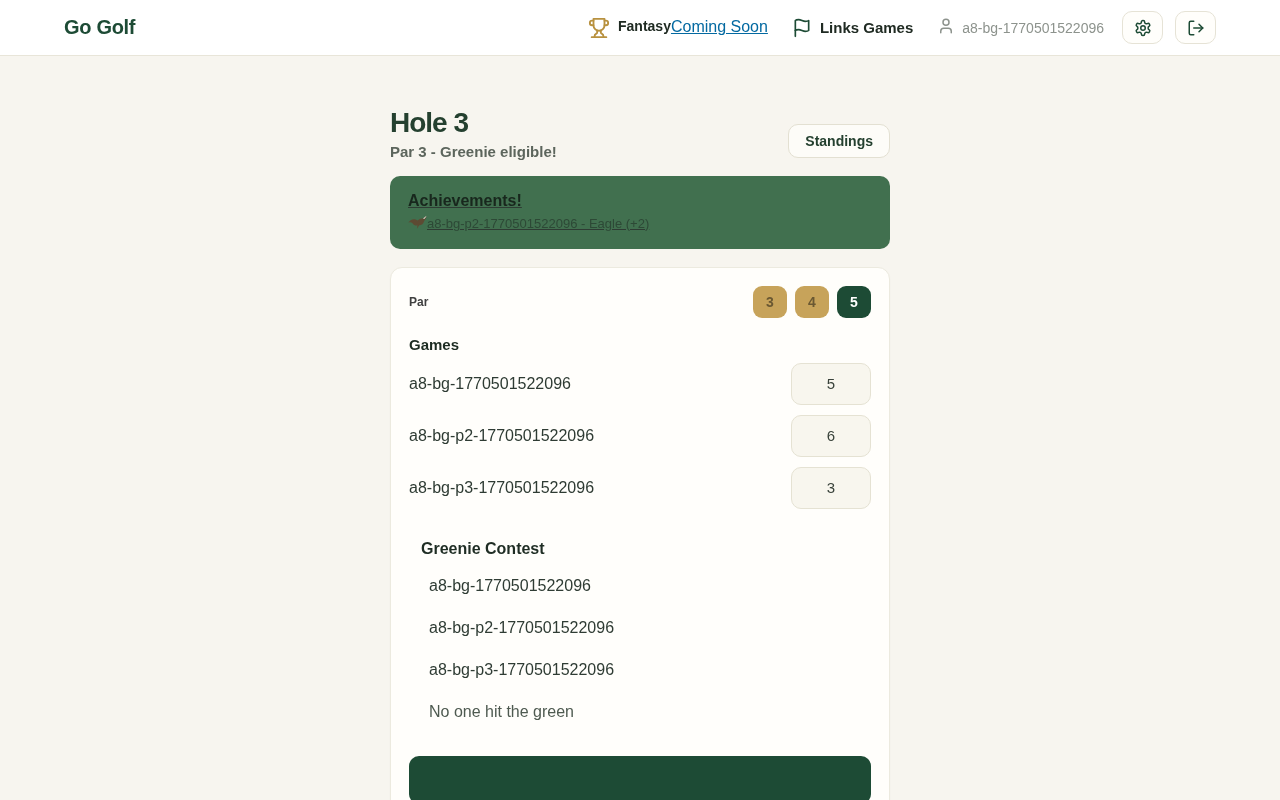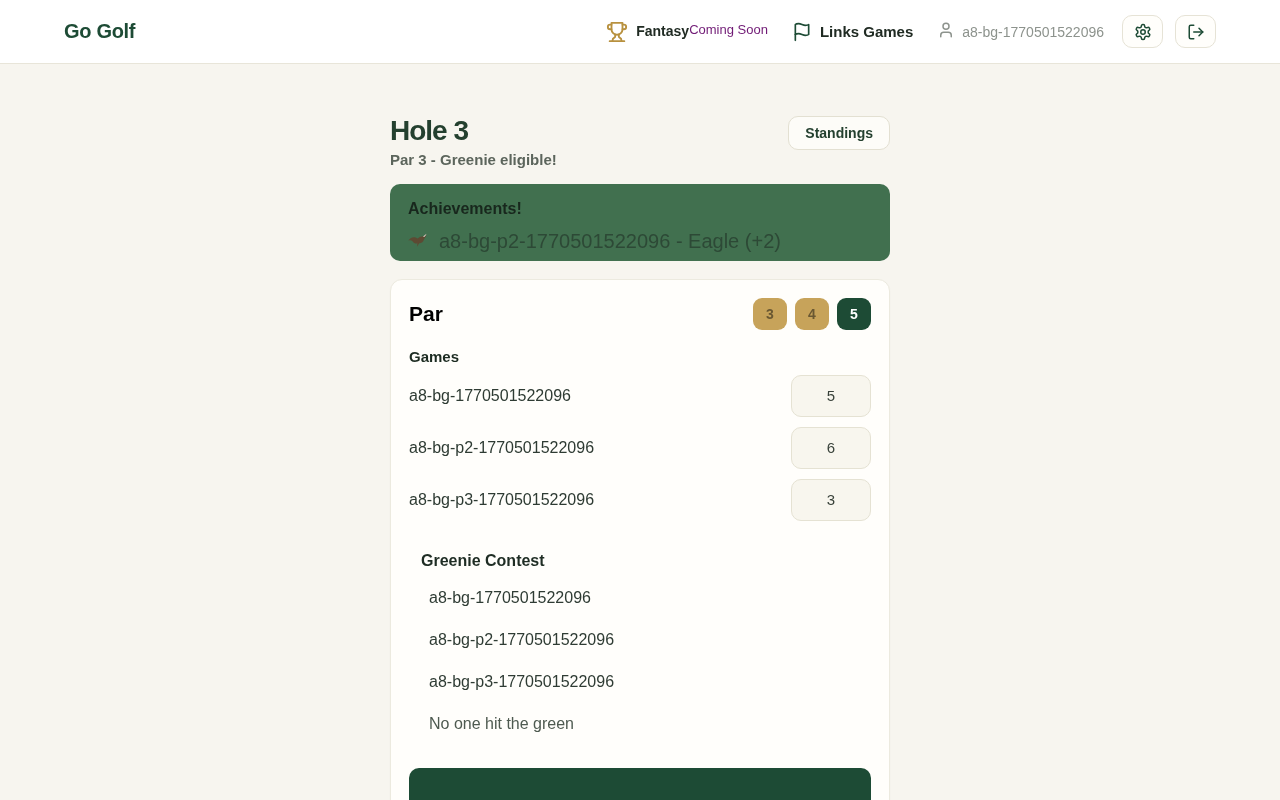--- a/index.html
+++ b/index.html
@@ -5,41 +5,41 @@
   * { margin: 0; padding: 0; box-sizing: border-box; }
   html, body {
     width: 1280px; height: 800px;
     overflow: hidden;
     font-family: "Liberation Sans", sans-serif;
     background: #f7f5ef;
     color: #2e3b33;
   }
   
   .header {
-    height: 64px;
+    height: 56px;
     background: #ffffff;
     border-bottom: 1px solid #e8e5d9;
     display: flex;
     align-items: center;
     justify-content: space-between;
     padding: 0 64px;
   }
   .logo {
     font-size: 20px;
     font-weight: 800;
     color: #1d4b35;
     letter-spacing: -0.3px;
     cursor: pointer;
   }
   .header-right { display: flex; align-items: center; gap: 24px; }
   .nav-item { display: flex; align-items: center; gap: 8px; cursor: pointer; }
   .nav-item .icon { display: flex; align-items: center; }
   .nav-text { display: flex; flex-direction: row; line-height: 1.15; }
   .nav-label { font-size: 14px; font-weight: 700; color: #202b23; }
-  .nav-sublabel { font-size: 13px; color: #701a75; }
+  .nav-sublabel { font-size: 16px; color: #0369a1; text-decoration: underline; }
   .nav-label-lg { font-size: 15px; font-weight: 700; color: #202b23; }
   .user-chip { display: flex; align-items: center; gap: 7px; color: #8d938d; }
   .user-chip .username { font-size: 14px; color: #8d938d; }
   .icon-btns { display: flex; align-items: center; gap: 12px; margin-left: -6px; }
   .icon-btn {
     width: 41px; height: 33px;
     border: 1px solid #e6e3d6;
     background: #fffefb;
     border-radius: 10px;
     display: flex; align-items: center; justify-content: center;
@@ -55,52 +55,54 @@
   .title-row { display: flex; justify-content: space-between; align-items: flex-start; }
   .page-title {
     font-size: 28px;
     font-weight: 800;
     color: #24402f;
     letter-spacing: -1px;
     line-height: 1.1;
   }
   .page-subtitle { font-size: 15px; color: #5c655c; margin-top: 4px; font-weight: bold; }
   .standings-btn {
+    margin-top: 16px;
     padding: 8px 16px;
     font-family: "Liberation Sans", sans-serif;
     font-size: 14px;
     font-weight: 700;
     color: #24402f;
     background: #fdfcf8;
     border: 1px solid #e3e0d2;
     border-radius: 10px;
     cursor: pointer;
   }
 
   
   .banner {
     margin-top: 16px;
     background: #41704f;
     border-radius: 10px;
-    padding: 16px 18px 8px 18px;
+    padding: 16px 18px 16px 18px;
+    text-decoration: underline;
   }
   .banner-title { font-size: 16px; font-weight: 800; color: #18271d; }
-  .banner-item { margin-top: 12px; display: flex; align-items: center; gap: 12px; font-size: 20px; color: #2d4936; }
+  .banner-item { margin-top: 4px; display: flex; align-items: center; gap: 0; font-size: 13px; color: #2d4936; }
 
   
   .card {
     margin-top: 18px;
     background: #fffefb;
     border: 1px solid #eceadf;
     border-radius: 12px;
     padding: 18px 18px 20px 18px;
     box-shadow: 0 1px 2px rgba(0,0,0,0.03);
   }
   .par-row { display: flex; justify-content: space-between; align-items: center; height: 32px; }
-  .par-label { font-size: 21px; font-weight: 800; color: #000000; }
+  .par-label { font-size: 12px; font-weight: 800; color: #404040; }
   .par-btns { display: flex; gap: 8px; }
   .par-btn {
     width: 34px; height: 32px;
     border: none; border-radius: 9px;
     background: #c7a35a;
     color: #6a5832;
     font-family: "Liberation Sans", sans-serif;
     font-size: 14px; font-weight: 700;
     cursor: pointer;
   }

